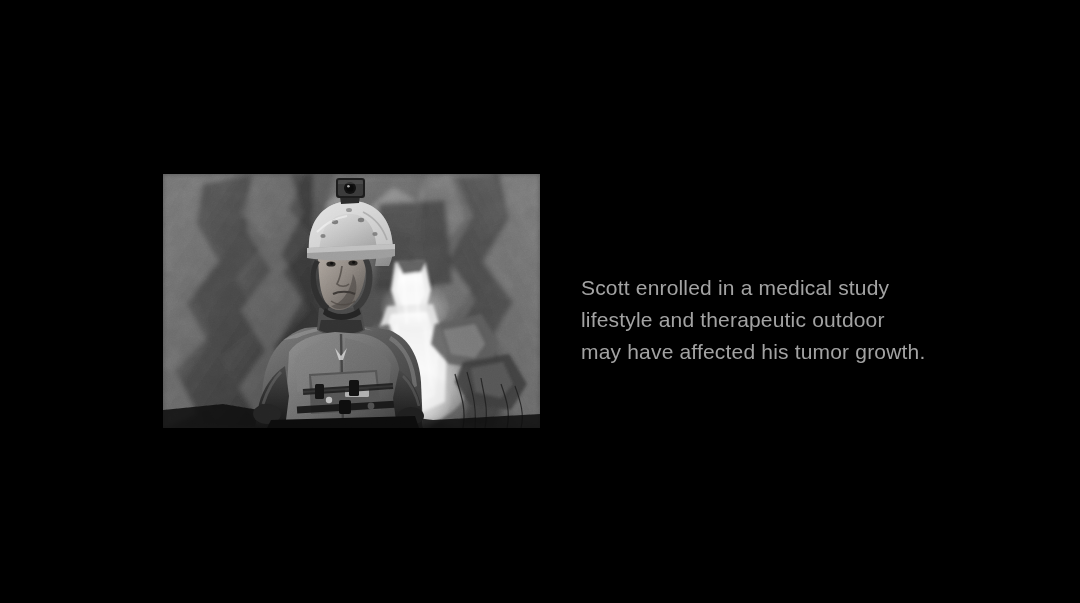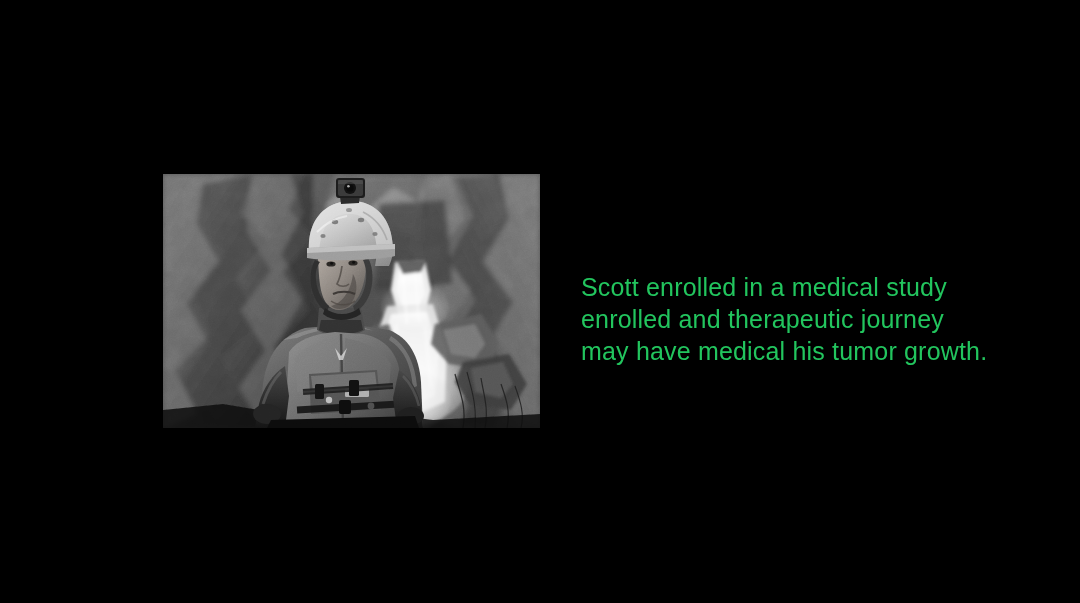--- a/index.html
+++ b/index.html
@@ -37,22 +37,22 @@
   }
 
   
   .caption-block {
     position: absolute;
     left: 581px;
     top: 272px;
     width: 380px;
   }
   .caption-line {
-    color: #22c55e;
-    font-size: 25px;
+    color: #a3a3a3;
+    font-size: 21px;
     line-height: 31.8px;
     letter-spacing: 0.18px;
     font-weight: 500;
     white-space: nowrap;
   }
 </style>
 </head>
 <body>
 
 <div class="slide">
@@ -301,17 +301,17 @@
 
         <rect x="0" y="0" width="377" height="254" filter="url(#grain)" opacity="0.5" style="mix-blend-mode:overlay"></rect>
 
         <rect x="0" y="0" width="377" height="254" fill="none"></rect>
       </g>
     </svg>
   </div>
 
   <div class="caption-block">
     <div class="caption-line">Scott enrolled in a medical study</div>
-    <div class="caption-line">enrolled and therapeutic journey</div>
-    <div class="caption-line">may have medical his tumor growth.</div>
+    <div class="caption-line">lifestyle and therapeutic outdoor</div>
+    <div class="caption-line">may have affected his tumor growth.</div>
   </div>
 
 </div>
 
 </body></html>

